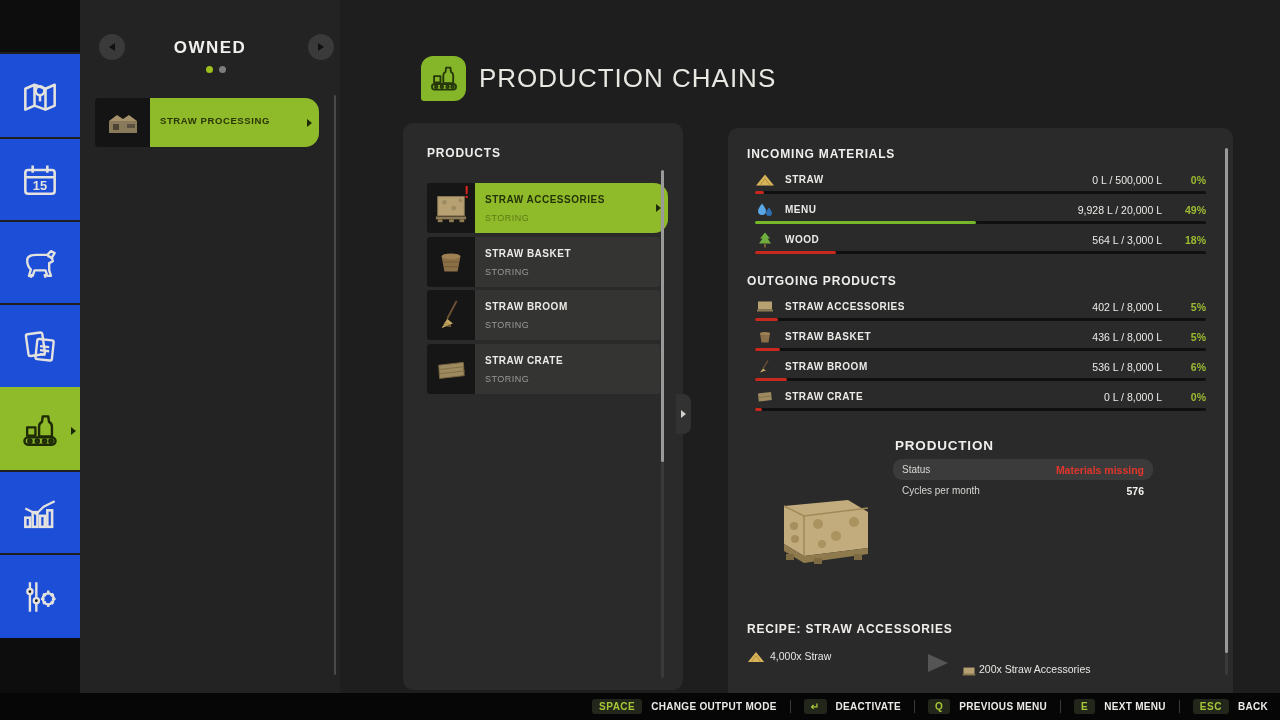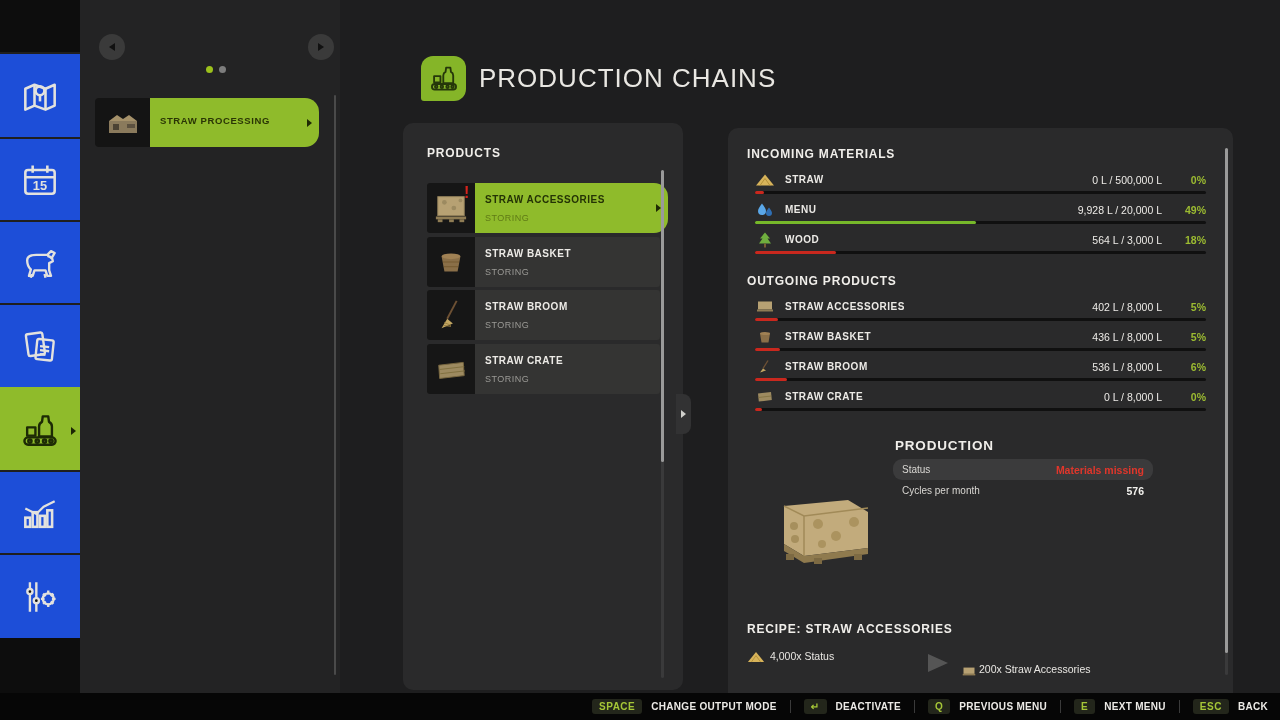--- a/index.html
+++ b/index.html
@@ -167,20 +167,21 @@
   </div>
 </div>
 
 <div id="owned" class="abs">
   <div class="circle-btn" style="left:19px;top:34px;">
       <span class="tri-l"></span>
     </div>
   <div class="circle-btn" style="left:228px;top:34px;">
       <span class="tri-r"></span>
     </div>
+  <div id="owned-title" class="abs">OWNED</div>
   <span class="dot" style="left:126px;background:#9cc11c;"></span>
   <span class="dot" style="left:139px;background:#7d7d7d;"></span>
 
   <div class="owned-tab">
     <div class="thumb">
       <svg viewBox="0 0 40 32" width="40" height="32">
           <g>
             <rect x="6" y="14" width="28" height="12" fill="#8a7a5c"></rect>
             <path d="M6 14l8-6 6 4 6-4 8 6z" fill="#a5916a"></path>
             <rect x="10" y="17" width="6" height="6" fill="#4c4334"></rect>
@@ -399,21 +400,21 @@
       <rect x="44" y="66" width="8" height="6" fill="#7d6a43"></rect>
       <rect x="84" y="62" width="8" height="6" fill="#7d6a43"></rect>
   </svg>
 </div>
 
 <div class="sec-title" style="left:747px;top:622px;">RECIPE: STRAW ACCESSORIES</div>
 <svg class="abs" style="left:747px;top:650px;" viewBox="0 0 20 14" width="18" height="13">
     <path d="M1 13L10 2l9 11z" fill="#d7b35a"></path>
     <path d="M5 13l5-7 5 7" stroke="#b28f38" fill="none"></path>
   </svg>
-<div id="recipe-in">4,000x Status</div>
+<div id="recipe-in">4,000x Straw</div>
 <div id="recipe-arrow"></div>
 <svg class="abs" style="left:961px;top:666px;" viewBox="0 0 20 14" width="16" height="11">
     <rect x="3" y="2" width="14" height="8" fill="#b7a173"></rect>
     <rect x="2" y="10" width="16" height="2" fill="#8f7c54"></rect>
   </svg>
 <div id="recipe-out">200x Straw Accessories</div>
 
 <div class="vscroll" style="left:1225px;top:148px;height:527px;width:3px;background:#3a3a3b;"></div>
 <div class="vscroll" style="left:1225px;top:148px;height:505px;width:3px;background:#9a9a9a;"></div>
 

